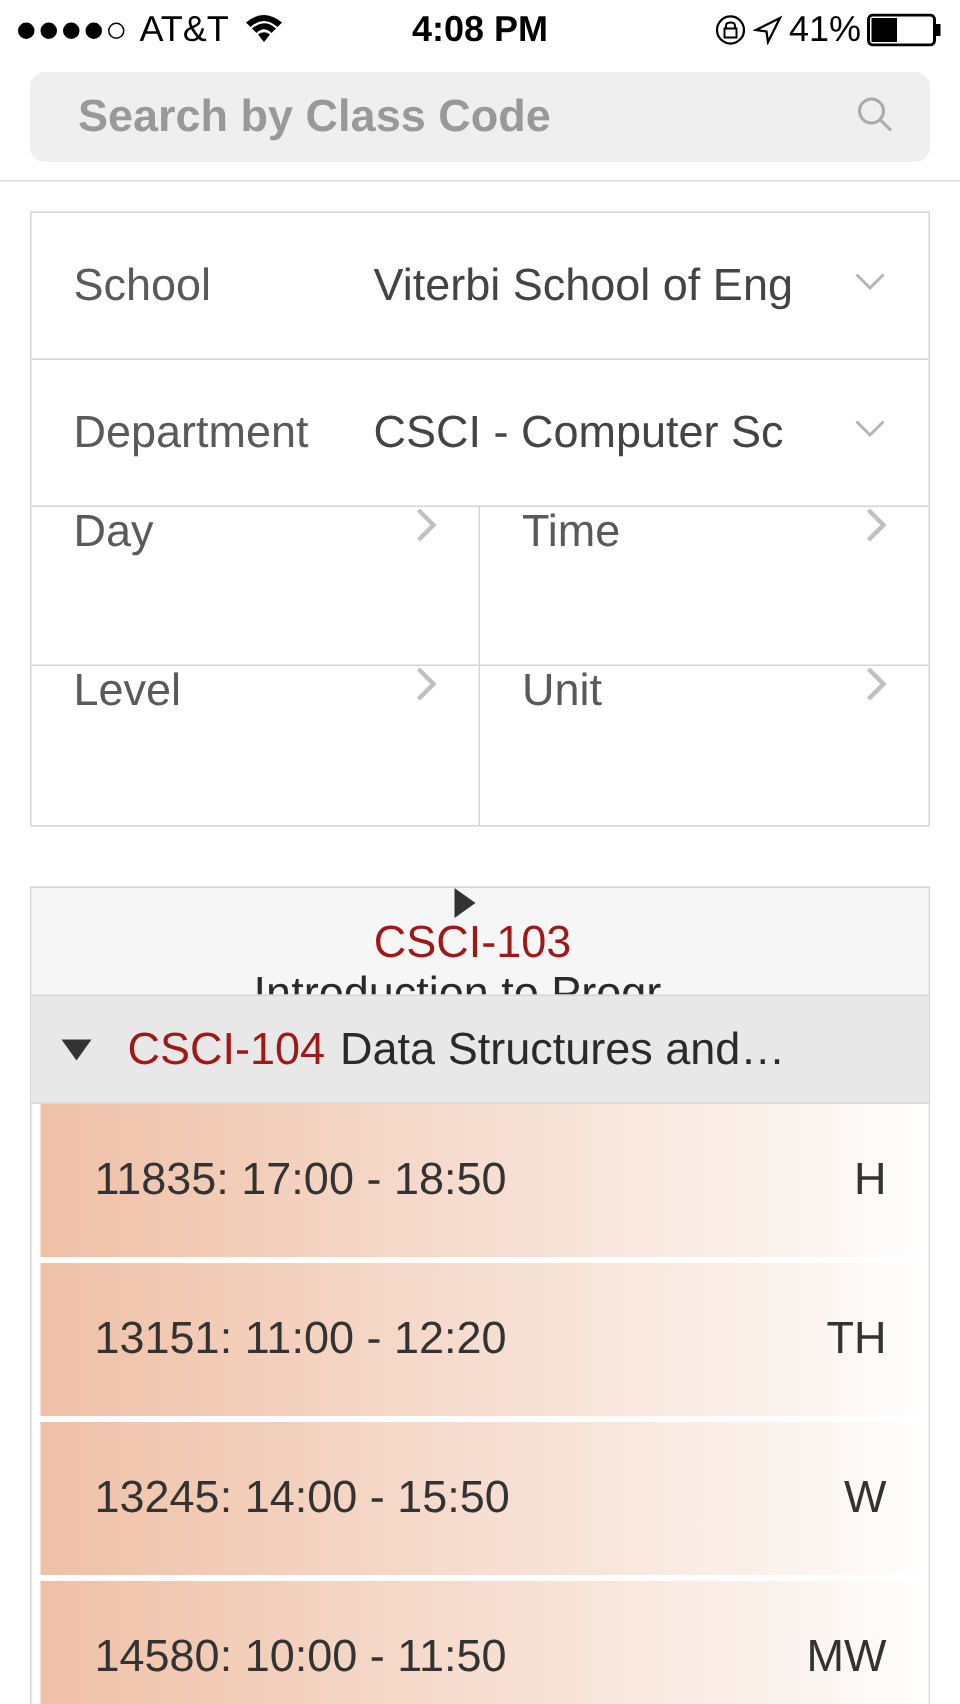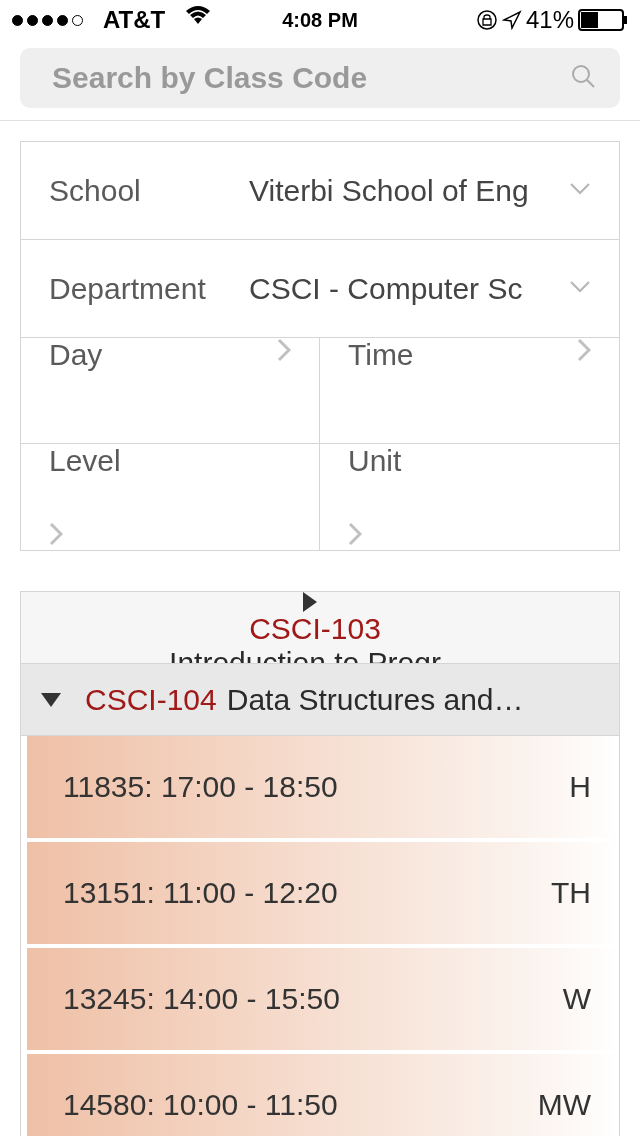--- a/index.html
+++ b/index.html
@@ -18,22 +18,22 @@
       height: 40px;
       display: flex;
       align-items: center;
       justify-content: space-between;
       padding: 0 12px;
       font-size: 24px;
       color: #000;
     }
     .status-left {
       display: flex;
-      gap: 16px;
-      font-weight: bold;
+      align-items: center;
+      gap: 6px;
     }
     .signal-dots {
       display: flex;
       gap: 4px;
       align-items: center;
     }
     .dot {
       width: 11px;
       height: 11px;
       border-radius: 50%;
@@ -44,21 +44,21 @@
     }
     .carrier {
       font-size: 24px;
       margin-left: 4px;
     }
     .wifi-icon {
       margin-left: 4px;
       display: inline-flex;
     }
     .status-center {
-      font-size: 20px;
+      font-size: 24px;
       font-weight: 600;
       position: absolute;
       left: 50%;
       transform: translateX(-50%);
       text-align: right;
     }
     .status-right {
       display: flex;
       align-items: center;
       gap: 4px;
@@ -137,21 +137,20 @@
       align-items: flex-start;
       justify-content: space-between;
       padding: 0 28px;
     }
     .filter-cell:nth-child(2n) {
       border-right: none;
     }
     .filter-cell:nth-child(3),
     .filter-cell:nth-child(4) {
       border-bottom: none;
-      flex-direction: column;
     }
     .filter-cell-label {
       font-size: 30px;
       color: #5a5a5a;
     }
     .chevron-right {
       color: #c0c0c0;
     }
     .course-list {
       margin: 40px 20px 0 20px;

